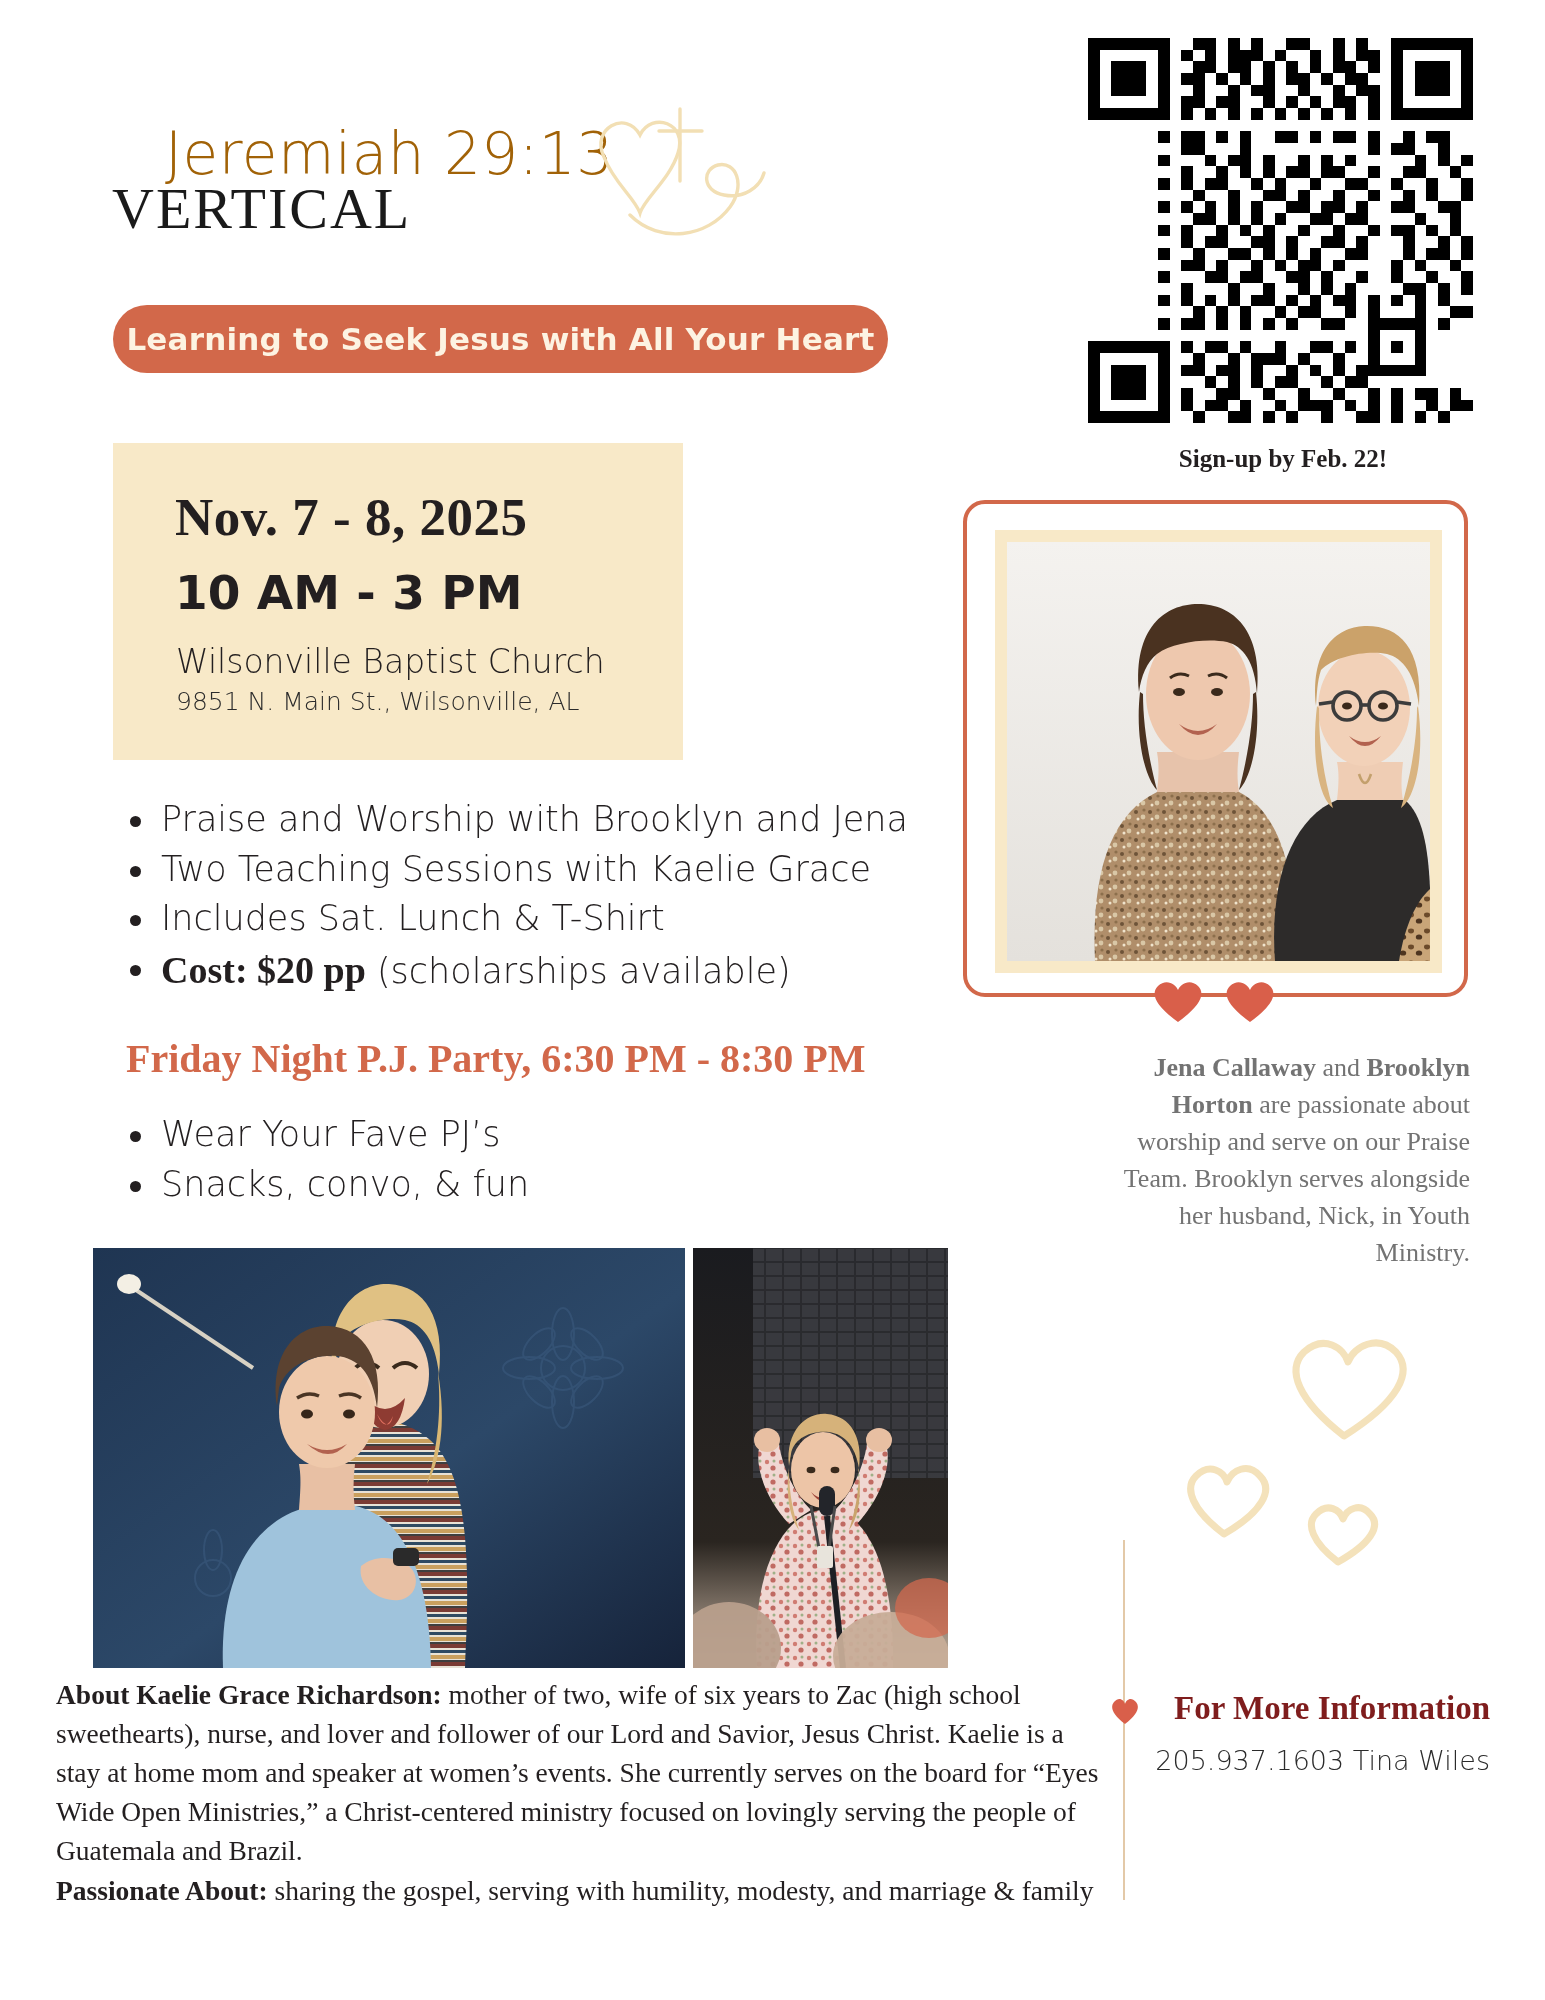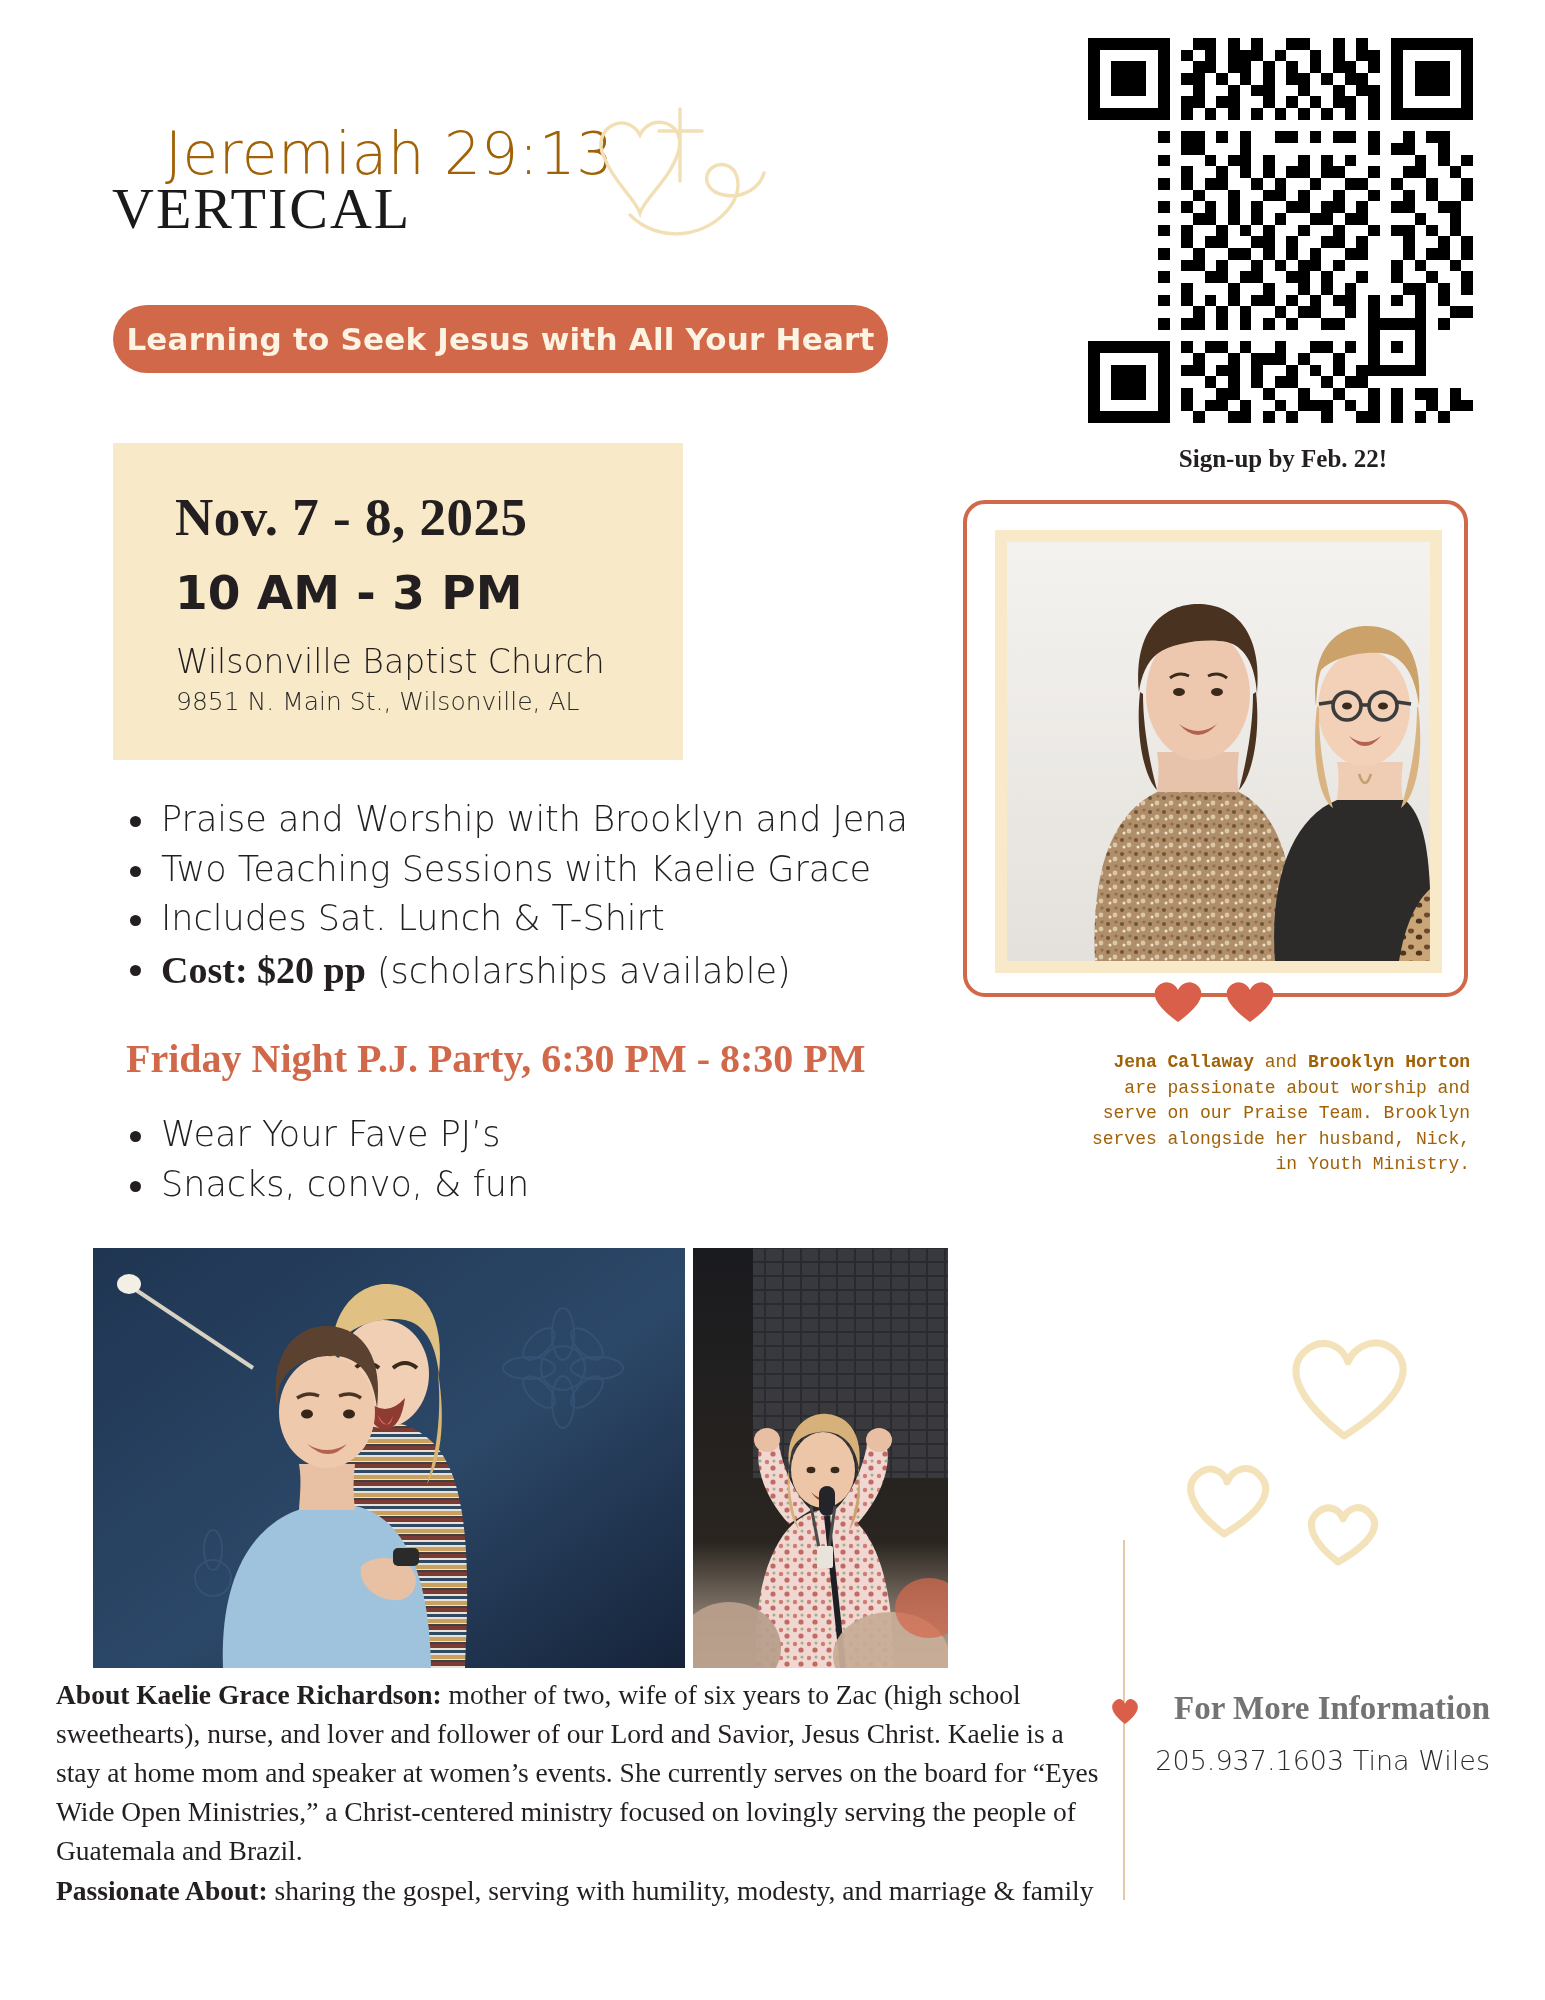--- a/index.html
+++ b/index.html
@@ -220,24 +220,24 @@
     top: 978px;
     width: 140px;
     height: 46px;
   }
   .speaker-bio {
     position: absolute;
     left: 1090px;
     top: 1050px;
     width: 380px;
     text-align: right;
-    font-family: Liberation Mono, monospace;
-    font-size: 18px;
+    font-family: Liberation Serif, serif;
+    font-size: 26px;
     line-height: 1.42;
-    color: #a16207;
+    color: #737373;
   }
   .speaker-bio b { font-weight: bold; }
 
   
   .photo-row {
     position: absolute;
     left: 93px;
     top: 1248px;
     width: 855px;
     height: 420px;
@@ -293,21 +293,21 @@
     position: absolute;
     left: 1110px;
     top: 1690px;
     width: 380px;
     text-align: right;
   }
   .more-info .mi-title {
     font-family: "Liberation Serif", serif;
     font-weight: bold;
     font-size: 33px;
-    color: #737373;
+    color: #7f1d1d;
   }
   .mi-heart {
     position: absolute;
     left: 1110px;
     top: 1697px;
     width: 30px;
     height: 30px;
   }
   .contact {
     position: absolute;

